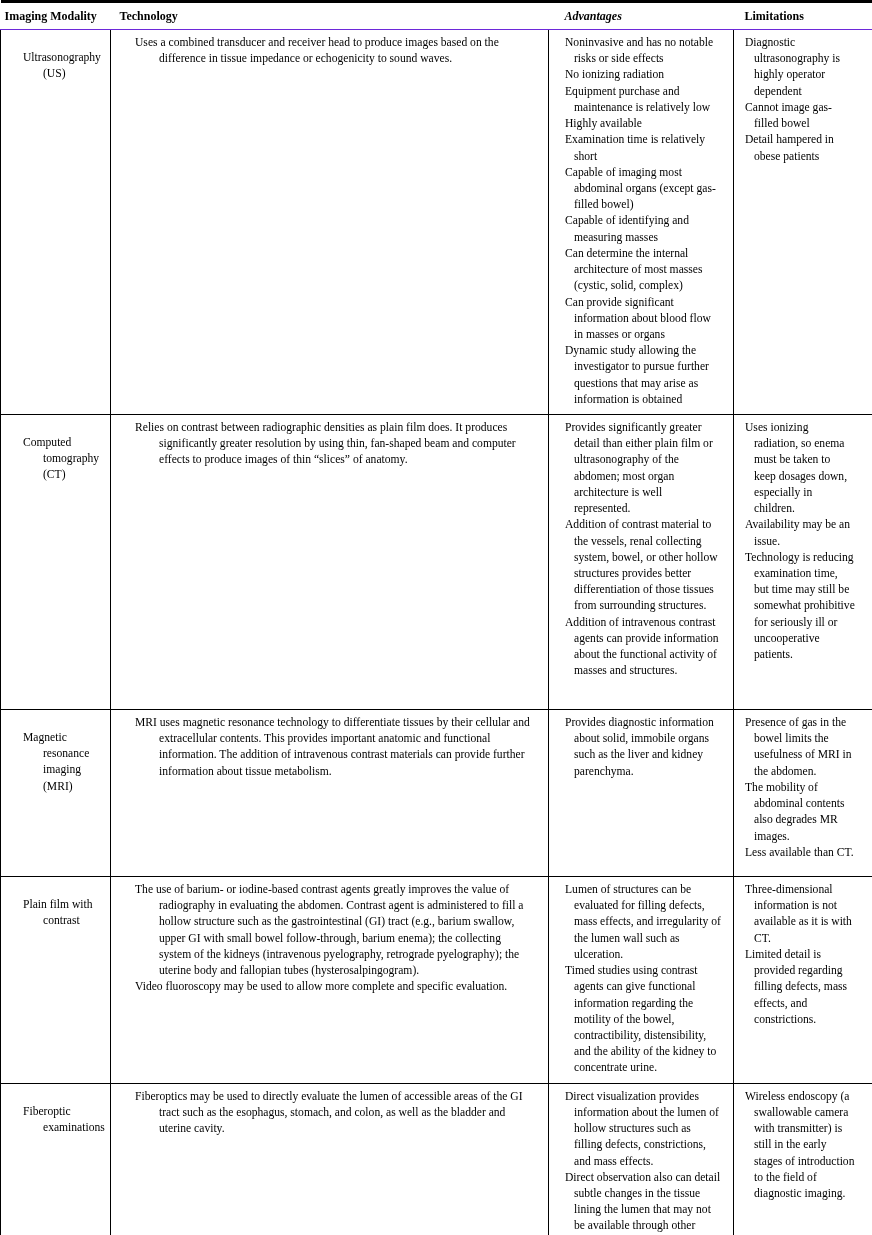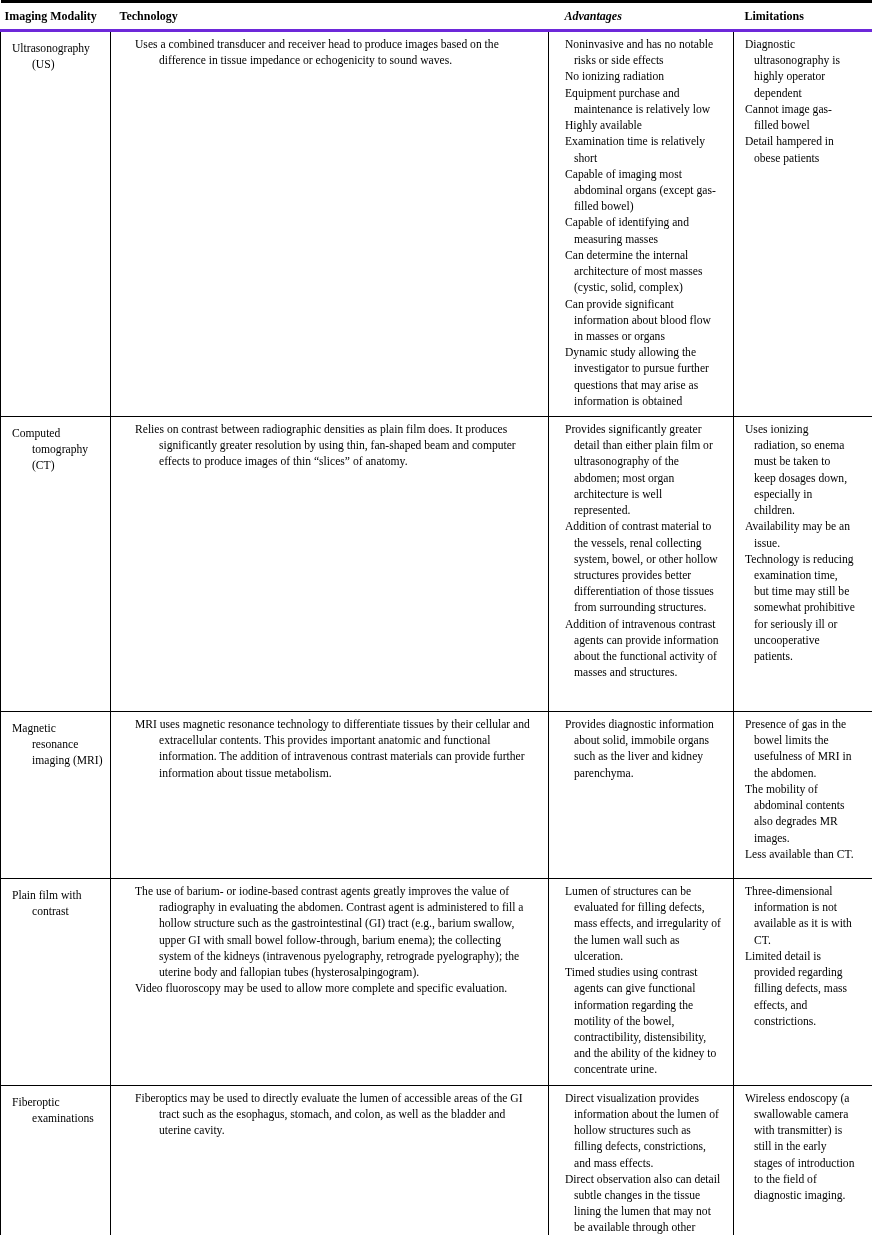--- a/index.html
+++ b/index.html
@@ -18,37 +18,37 @@
   col.c-technology { width: 438px; }
   col.c-advantages { width: 185px; }
   col.c-limitations{ width: 139px; }
 
   thead th {
     font-weight: bold;
     text-align: left;
     font-size: 12px;
     padding: 6px 2px 5px 4px;
     border-top: 3px solid #000;
-    border-bottom: 3px solid #6d28d9;
+    border-bottom: 1px solid #6d28d9;
     vertical-align: top;
   }
   thead th.h-technology  { padding-left: 9px; margin-top: 48px; }
   thead th.h-advantages  { padding-left: 16px; font-style: italic; }
   thead th.h-limitations { padding-left: 11px; margin-top: 44px; }
 
   tbody td {
     border: 1px solid #000;
     vertical-align: top;
     font-size: 11.6px;
     line-height: 1.40;
     padding: 5px 3px 6px 4px;
   }
 
   td.cell-mod { padding-left: 7px; padding-right: 2px; }
-  .modality-label { margin: 4px; padding-left: 20px; text-indent: -20px; }
+  .modality-label { margin: 15px; padding-left: 20px; text-indent: -20px; }
 
   td.cell-tech { padding-left: 24px; padding-right: 12px; }
   .tech-p { margin: 0; padding-left: 24px; text-indent: -24px; }
 
   td.cell-adv { padding-left: 16px; padding-right: 12px; }
   td.cell-lim { padding-left: 11px; padding-right: 17px; }
   .item { margin: 0; padding-left: 9px; text-indent: -9px; }
 </style>
 </head>
 <body>

